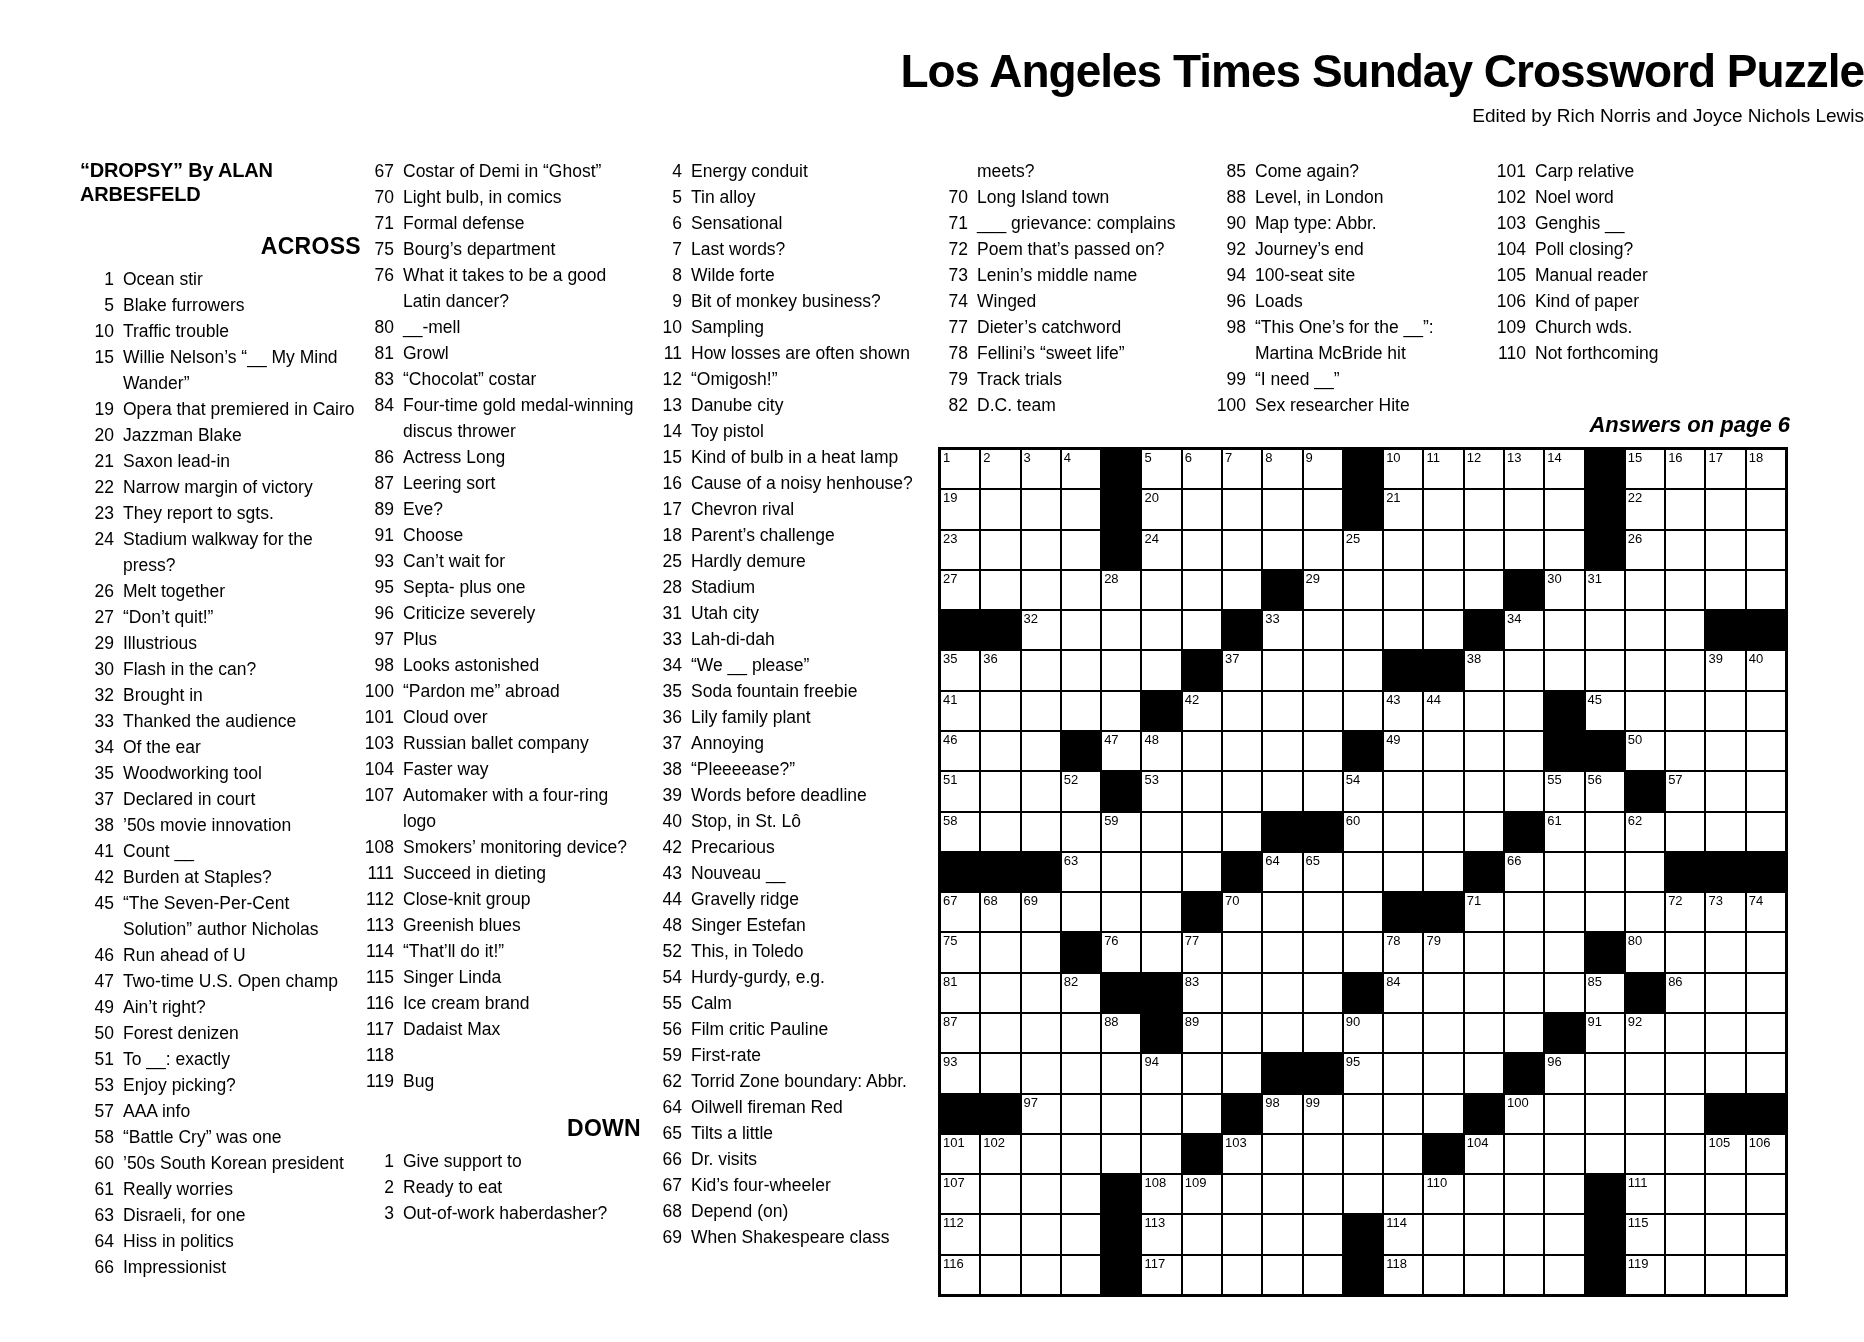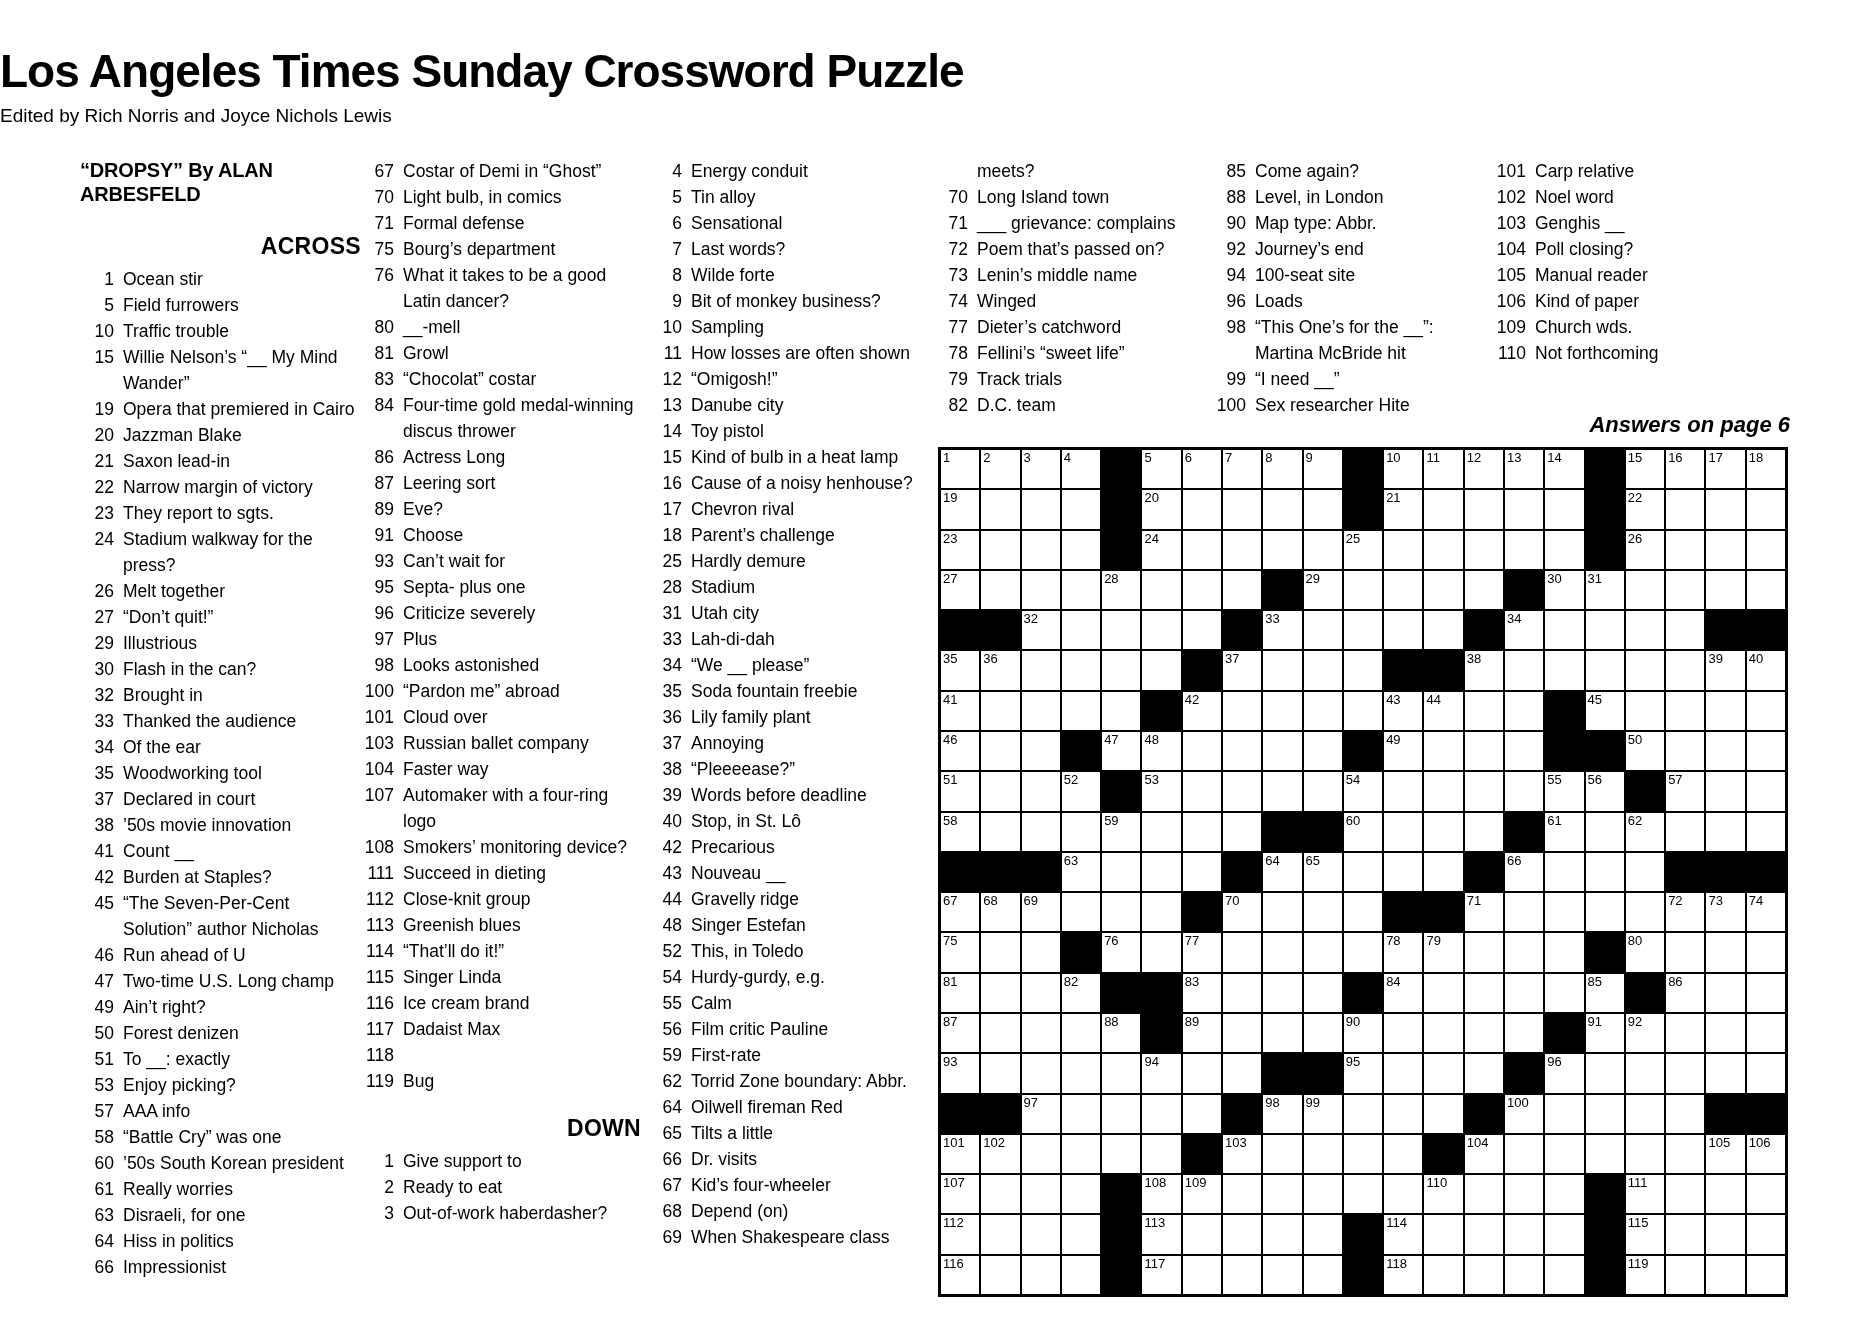--- a/index.html
+++ b/index.html
@@ -1,18 +1,18 @@
 <!DOCTYPE html>
 <html><head>
 <meta charset="utf-8">
 <style>
   html,body{margin:0;padding:0;}
   body{width:1864px;height:1342px;background:#fff;color:#000;
        font-family:"Liberation Sans",sans-serif;position:relative;overflow:hidden;}
-  .hdr{position:absolute;top:44px;left:0;width:1864px;text-align:left;}
+  .hdr{position:absolute;top:44px;left:0;width:1864px;text-align:right;}
   .title{font-size:46px;font-weight:bold;letter-spacing:-1px;margin:0;}
   .sub{font-size:19px;margin-top:7px;}
   .col{position:absolute;top:158px;width:281px;}
   #col1{left:80px}  #col2{left:360px}  #col3{left:648px}
   #col4{left:934px} #col5{left:1212px} #col6{left:1492px;width:300px}
   .ptitle{font-weight:bold;font-size:20px;line-height:24px;margin-bottom:26px;letter-spacing:-0.2px;}
   .shead{font-weight:bold;font-size:23px;line-height:28px;margin-bottom:6px;letter-spacing:0.3px;text-align:right;}
   .clue{display:flex;font-size:17.5px;line-height:26px;}
   .cn{flex:0 0 34px;width:34px;text-align:right;padding-right:9px;}
   .ct{flex:1;}
@@ -37,21 +37,21 @@
 <div class="col" id="col1">
   <div class="ptitle">“DROPSY” By ALAN ARBESFELD</div>
   <div class="shead">ACROSS</div>
   <div id="list-across-1">
       <div class="clue">
         <span class="cn">1</span>
         <span class="ct">Ocean stir</span>
       </div>
       <div class="clue">
         <span class="cn">5</span>
-        <span class="ct">Field furrowers</span>
+        <span class="ct">Blake furrowers</span>
       </div>
       <div class="clue">
         <span class="cn">10</span>
         <span class="ct">Traffic trouble</span>
       </div>
       <div class="clue">
         <span class="cn">15</span>
         <span class="ct">Willie Nelson’s “__ My Mind Wander”</span>
       </div>
       <div class="clue">
@@ -129,21 +129,21 @@
       <div class="clue">
         <span class="cn">45</span>
         <span class="ct">“The Seven-Per-Cent Solution” author Nicholas</span>
       </div>
       <div class="clue">
         <span class="cn">46</span>
         <span class="ct">Run ahead of U</span>
       </div>
       <div class="clue">
         <span class="cn">47</span>
-        <span class="ct">Two-time U.S. Long champ</span>
+        <span class="ct">Two-time U.S. Open champ</span>
       </div>
       <div class="clue">
         <span class="cn">49</span>
         <span class="ct">Ain’t right?</span>
       </div>
       <div class="clue">
         <span class="cn">50</span>
         <span class="ct">Forest denizen</span>
       </div>
       <div class="clue">

